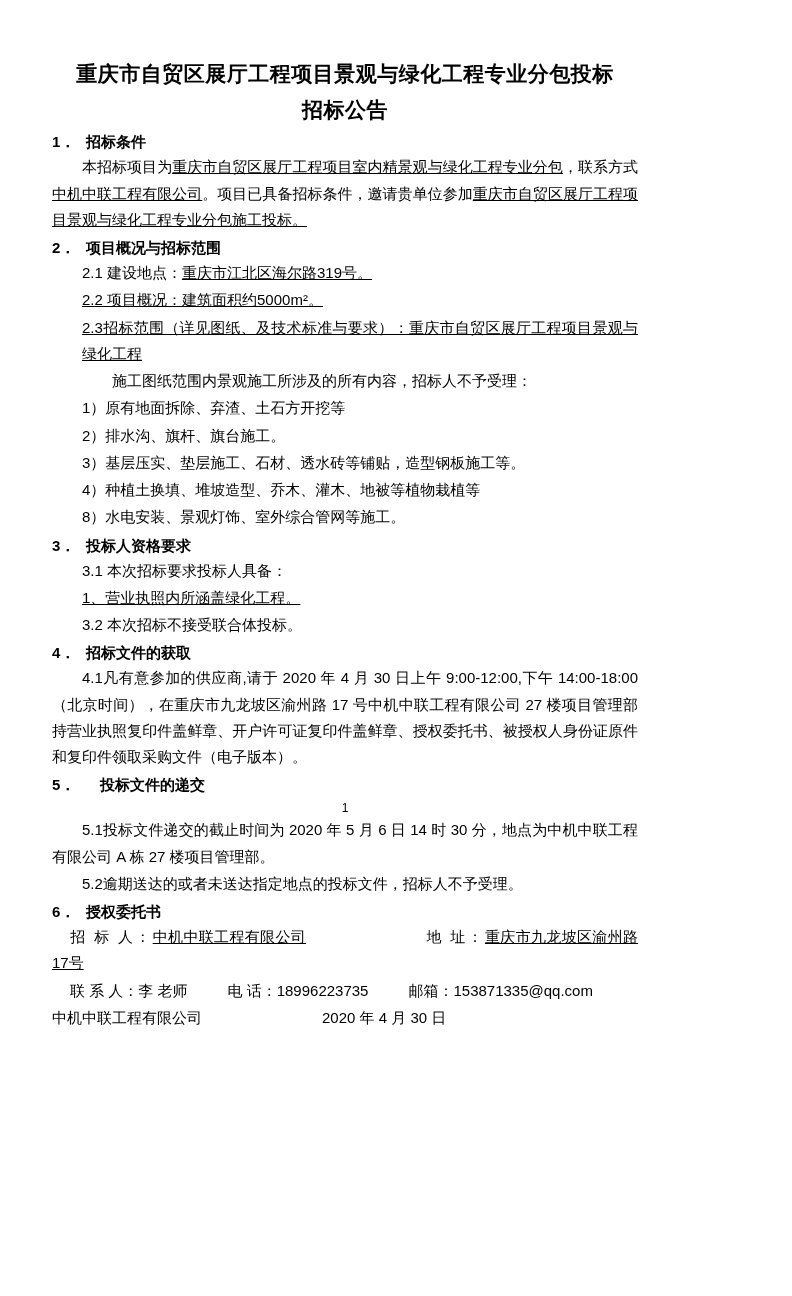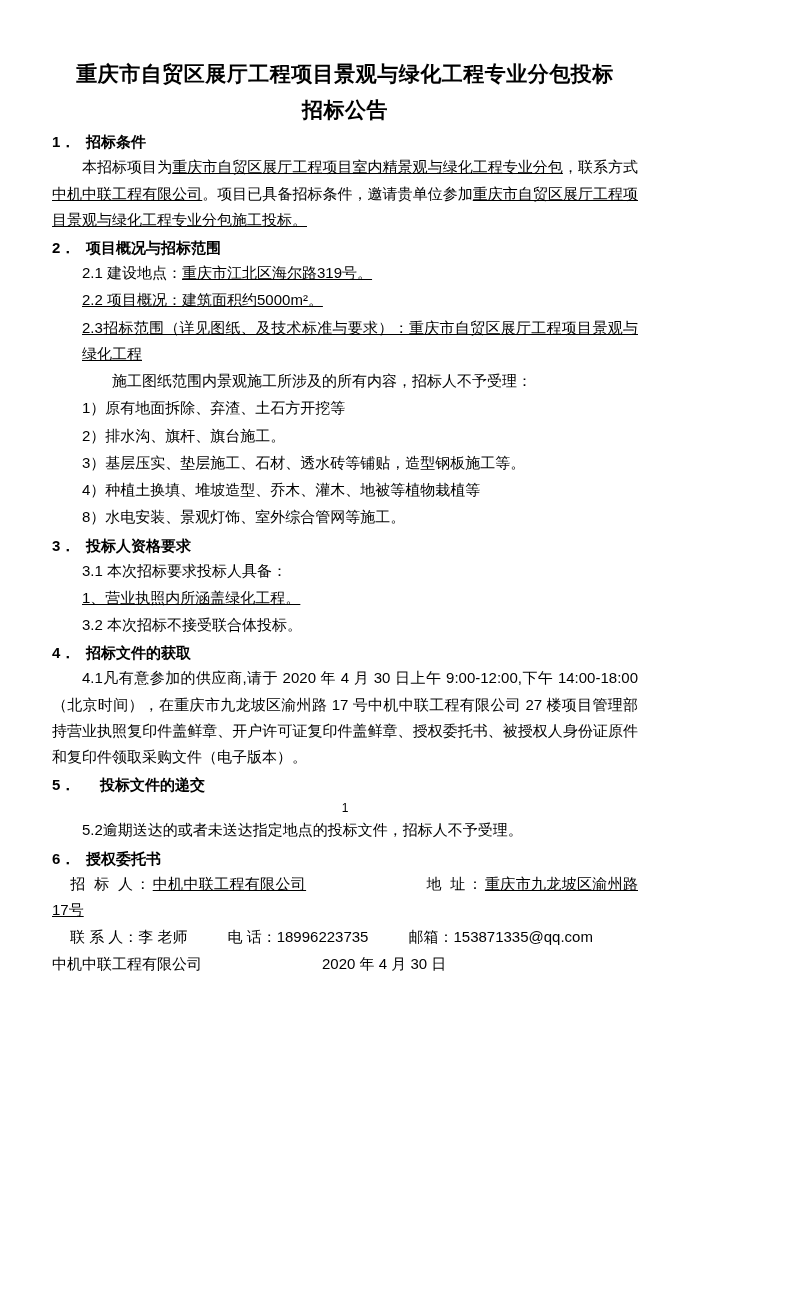--- a/index.html
+++ b/index.html
@@ -149,20 +149,21 @@
   </div>
   <p class="body indent smalltext">4.1凡有意参加的供应商,请于 2020 年 4 月 30 日上午 9:00-12:00,下午   14:00-18:00（北京时间），在重庆市九龙坡区渝州路 17 号中机中联工程有限公司 27 楼项目管理部持营业执照复印件盖鲜章、开户许可证复印件盖鲜章、授权委托书、被授权人身份证原件和复印件领取采购文件（电子版本）。</p>
 
   <div class="sec-head">
     <span class="num wide">5．</span>
     <span>投标文件的递交</span>
   </div>
 
   <div class="pagenum">1</div>
 
+  <p class="body indent smalltext">5.1投标文件递交的截止时间为 2020 年 5 月 6 日 14 时 30 分，地点为中机中联工程有限公司 A 栋 27 楼项目管理部。</p>
   <p class="body indent smalltext">5.2逾期送达的或者未送达指定地点的投标文件，招标人不予受理。</p>
 
   <div class="sec-head">
     <span class="num">6．</span>
     <span>授权委托书</span>
   </div>
 
   <p class="body contact-row smalltext">
     <span class="sp-sm"></span><span class="lbl">招  标  人：</span><span class="u">中机中联工程有限公司</span><span class="sp-wide"></span><span class="lbl">地        址：</span><span class="u">重庆市九龙坡区渝州路 17号</span>
   </p>

